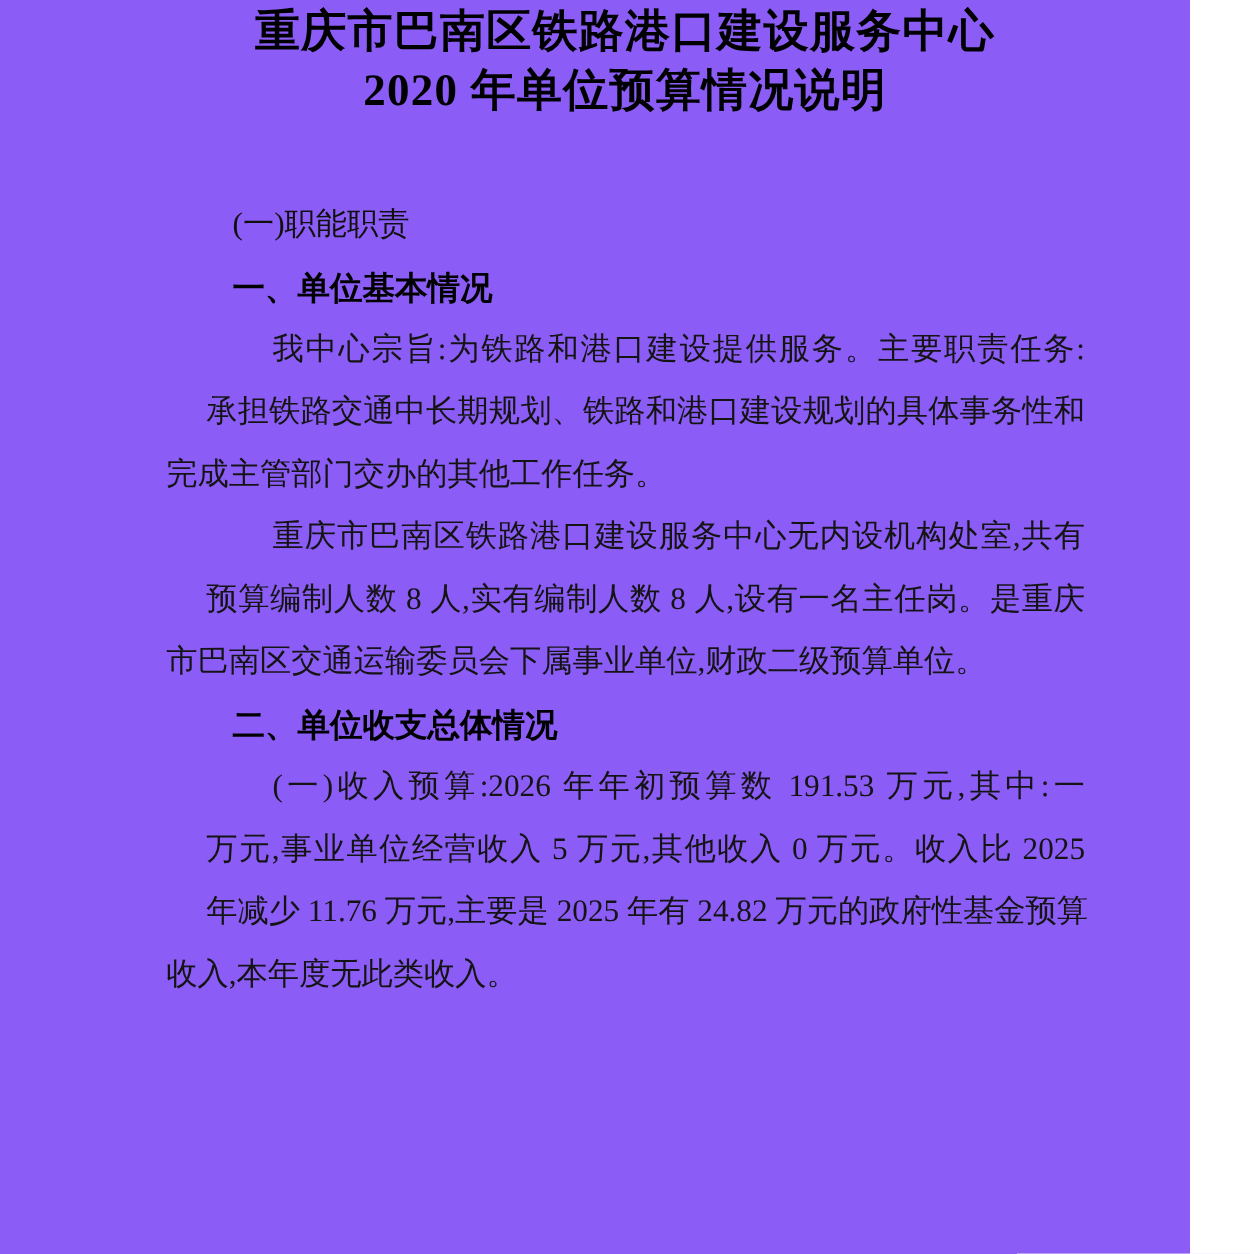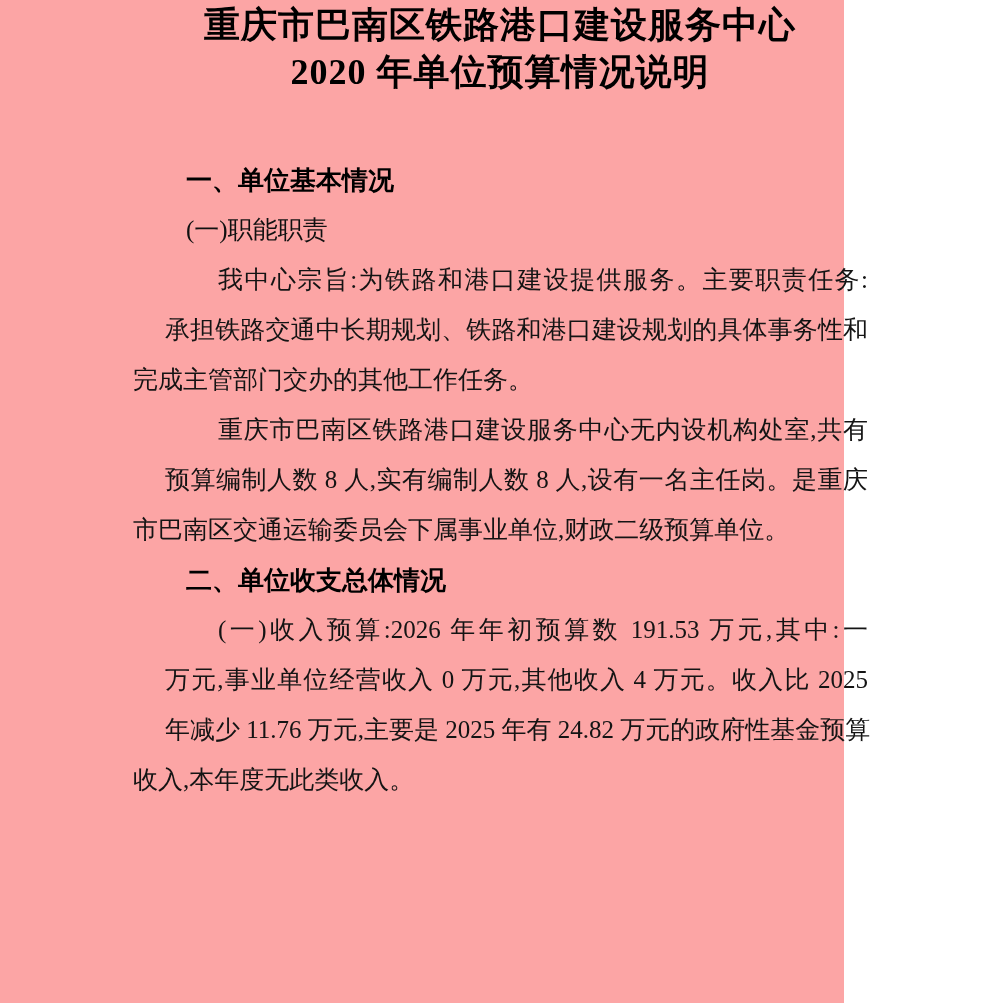--- a/index.html
+++ b/index.html
@@ -5,23 +5,23 @@
   * { margin: 0; padding: 0; box-sizing: border-box; }
   html, body {
     width: 1000px;
     height: 1003px;
     background: #ffffff;
     font-family: "Liberation Serif", serif;
     overflow: hidden;
   }
   .page {
     position: relative;
-    width: 844px;
+    width: 952px;
     height: 1003px;
-    background: #fca5a5;
+    background: #8b5cf6;
   }
   .doc-title {
     position: absolute;
     top: 2px;
     left: 0;
     width: 1000px;
     text-align: center;
     font-family: "Liberation Serif", serif;
     font-weight: bold;
     font-size: 36px;
@@ -64,28 +64,28 @@
 <body>
 
 <div class="page">
 
   <div class="doc-title">
     <div>重庆市巴南区铁路港口建设服务中心</div>
     <div>2020 年单位预算情况说明</div>
   </div>
 
   <div class="content">
+    <div class="ln h2 ind">(一)职能职责</div>
     <div class="ln h1 ind">一、单位基本情况</div>
-    <div class="ln h2 ind">(一)职能职责</div>
     <div class="ln ind just">我中心宗旨:为铁路和港口建设提供服务。主要职责任务:</div>
     <div class="ln just">承担铁路交通中长期规划、铁路和港口建设规划的具体事务性和</div>
     <div class="ln">完成主管部门交办的其他工作任务。</div>
     <div class="ln ind just">重庆市巴南区铁路港口建设服务中心无内设机构处室,共有</div>
     <div class="ln just">预算编制人数 8 人,实有编制人数 8 人,设有一名主任岗。是重庆</div>
     <div class="ln">市巴南区交通运输委员会下属事业单位,财政二级预算单位。</div>
     <div class="ln h1 ind">二、单位收支总体情况</div>
     <div class="ln ind just">(一)收入预算:2026 年年初预算数 191.53 万元,其中:一</div>
-    <div class="ln just">万元,事业单位经营收入 0 万元,其他收入 4 万元。收入比 2025</div>
+    <div class="ln just">万元,事业单位经营收入 5 万元,其他收入 0 万元。收入比 2025</div>
     <div class="ln just">年减少 11.76 万元,主要是 2025 年有 24.82 万元的政府性基金预算</div>
     <div class="ln">收入,本年度无此类收入。</div>
   </div>
 
 </div>
 
 </body></html>

